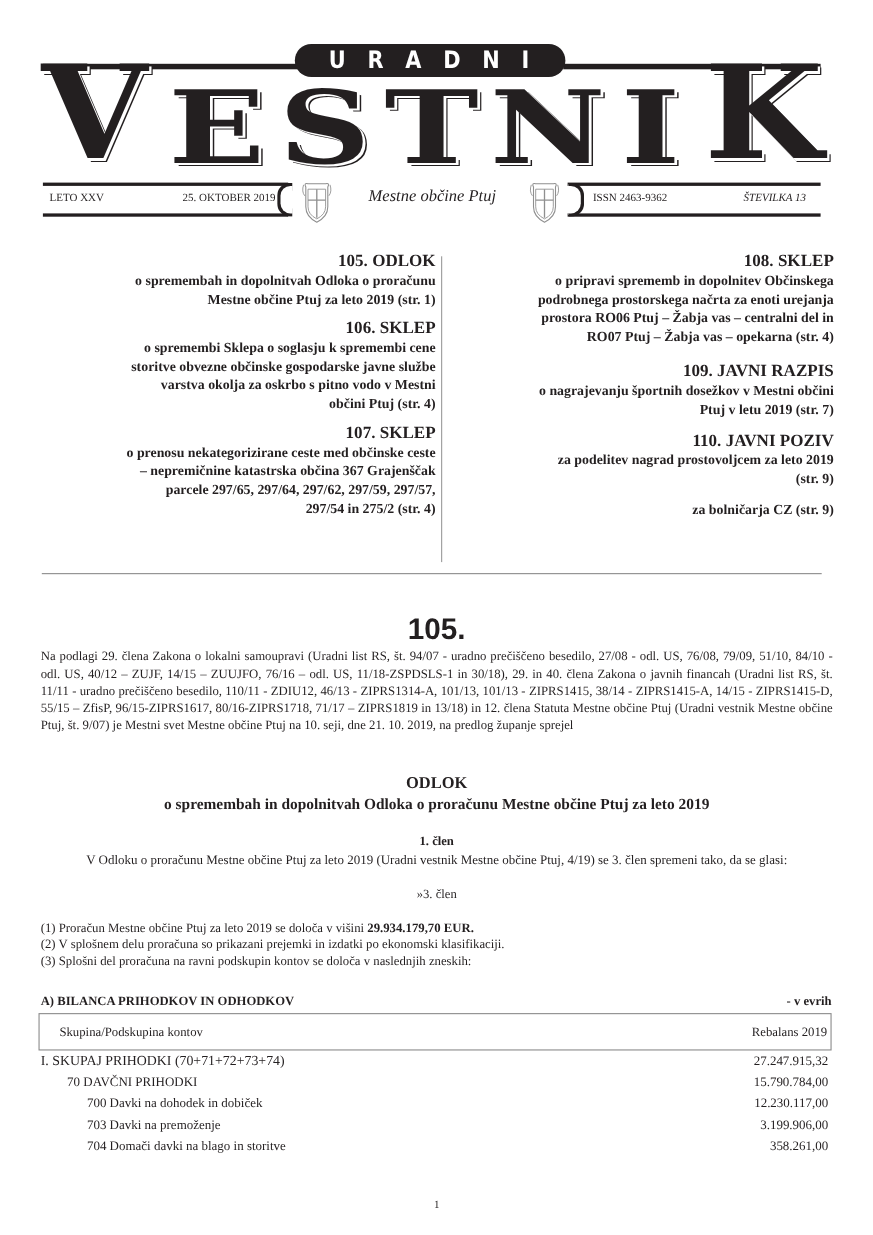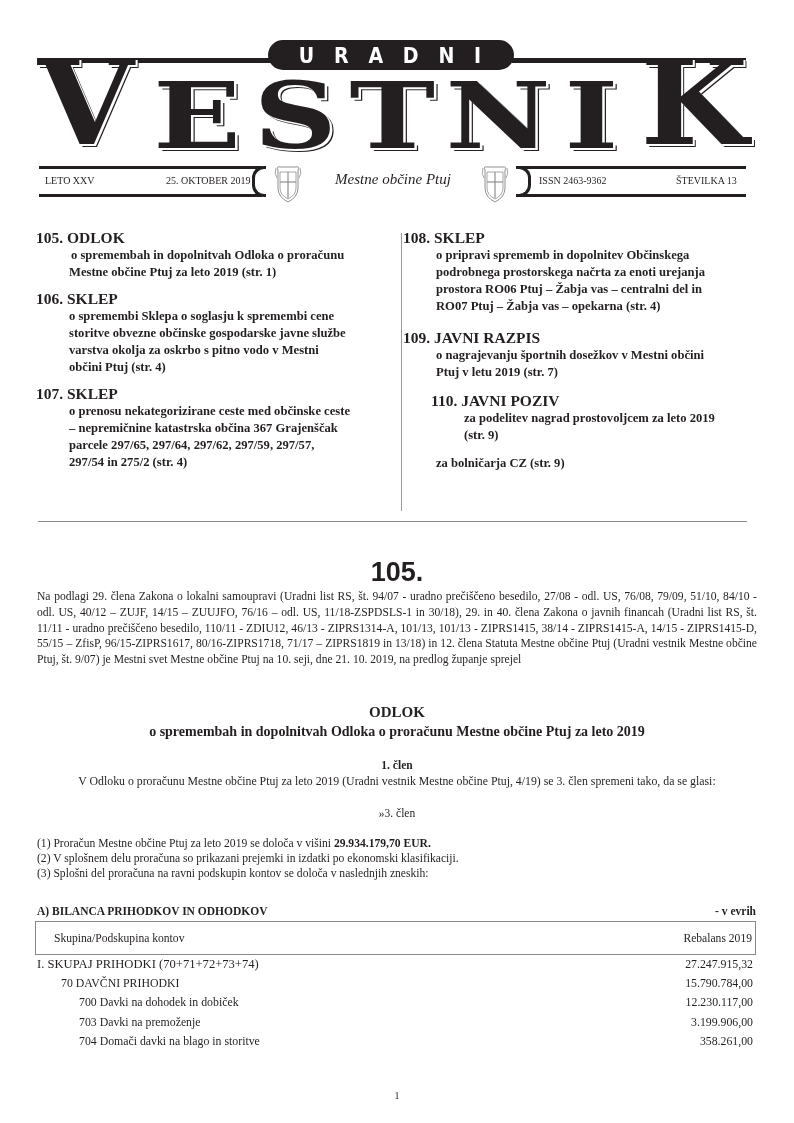--- a/index.html
+++ b/index.html
@@ -44,21 +44,21 @@
     .crest.left { left: 234px; }
     .crest.right { left: 441px; }
     .tagline { position: absolute; left: 264px; top: 5px; width: 180px; text-align: center; font-style: italic; font-size: 15px; color: #231f20; }
 
     
     .toc { position: absolute; left: 36px; top: 229px; width: 722px; height: 282px; }
     .toc-col { position: absolute; top: 0; }
     .toc-col.left { left: 0; width: 360px; }
     .toc-col.right { left: 367px; width: 355px; }
     .toc-divider { position: absolute; left: 365px; top: 4px; width: 1px; height: 278px; background: #9a9a9a; }
-    .toc-entry { margin-bottom: 9px; }
+    .toc-entry { margin-bottom: 9px; text-align: right; }
     .toc-head { font-weight: bold; font-size: 15.5px; line-height: 18px; color: #231f20; }
     .toc-desc { font-weight: bold; font-size: 12.6px; line-height: 17px; padding-left: 33px; color: #231f20; }
 
     .section-rule { position: absolute; left: 38px; top: 521px; width: 709px; height: 1px; background: #8a8a8a; }
 
     
     .art-number { position: absolute; left: 0; width: 794px; top: 557px; text-align: center; font-family: "Liberation Sans", sans-serif; font-weight: bold; font-size: 27px; color: #231f20; }
     .preamble { position: absolute; left: 37px; top: 589px; width: 720px; font-size: 11.6px; line-height: 15.8px; text-align: justify; color: #231f20; }
     .odlok-title { position: absolute; left: 0; width: 794px; top: 704px; text-align: center; font-weight: bold; font-size: 15px; color: #231f20; }
     .odlok-sub { position: absolute; left: 0; width: 794px; top: 724px; text-align: center; font-weight: bold; font-size: 14px; color: #231f20; }
@@ -125,21 +125,21 @@
     <span class="crest right">
       <svg width="30" height="40" viewBox="0 0 30 40">
         <path d="M5 6 Q3 2 7 3 L23 3 Q27 2 25 6 L25 24 Q25 33 15 38 Q5 33 5 24 Z" fill="none" stroke="#8f8f8f" stroke-width="1"></path>
         <path d="M7 8 L23 8 L23 24 Q23 31 15 35 Q7 31 7 24 Z" fill="none" stroke="#8f8f8f" stroke-width="0.8"></path>
         <line x1="15" y1="8" x2="15" y2="34" stroke="#8f8f8f" stroke-width="1.2"></line>
         <line x1="7" y1="18" x2="23" y2="18" stroke="#8f8f8f" stroke-width="1.2"></line>
         <path d="M3 4 Q1 10 4 14 M27 4 Q29 10 26 14" fill="none" stroke="#8f8f8f" stroke-width="0.8"></path>
       </svg>
     </span>
     <span class="info-item" style="left:500px;">ISSN 2463-9362</span>
-    <span class="info-item" style="left:637px;">ŠTEVILKA 13</span>
+    <span class="info-item" style="left:637px;font-style:italic;">ŠTEVILKA 13</span>
   </div>
 </div>
 
 <div class="toc">
   <div class="toc-col left">
     <div class="toc-entry">
       <div class="toc-head">105. ODLOK</div>
       <div class="toc-desc" style="padding-left:35px;">o spremembah in dopolnitvah Odloka o proračunu</div>
       <div class="toc-desc">Mestne občine Ptuj za leto 2019 (str. 1)</div>
     </div>

